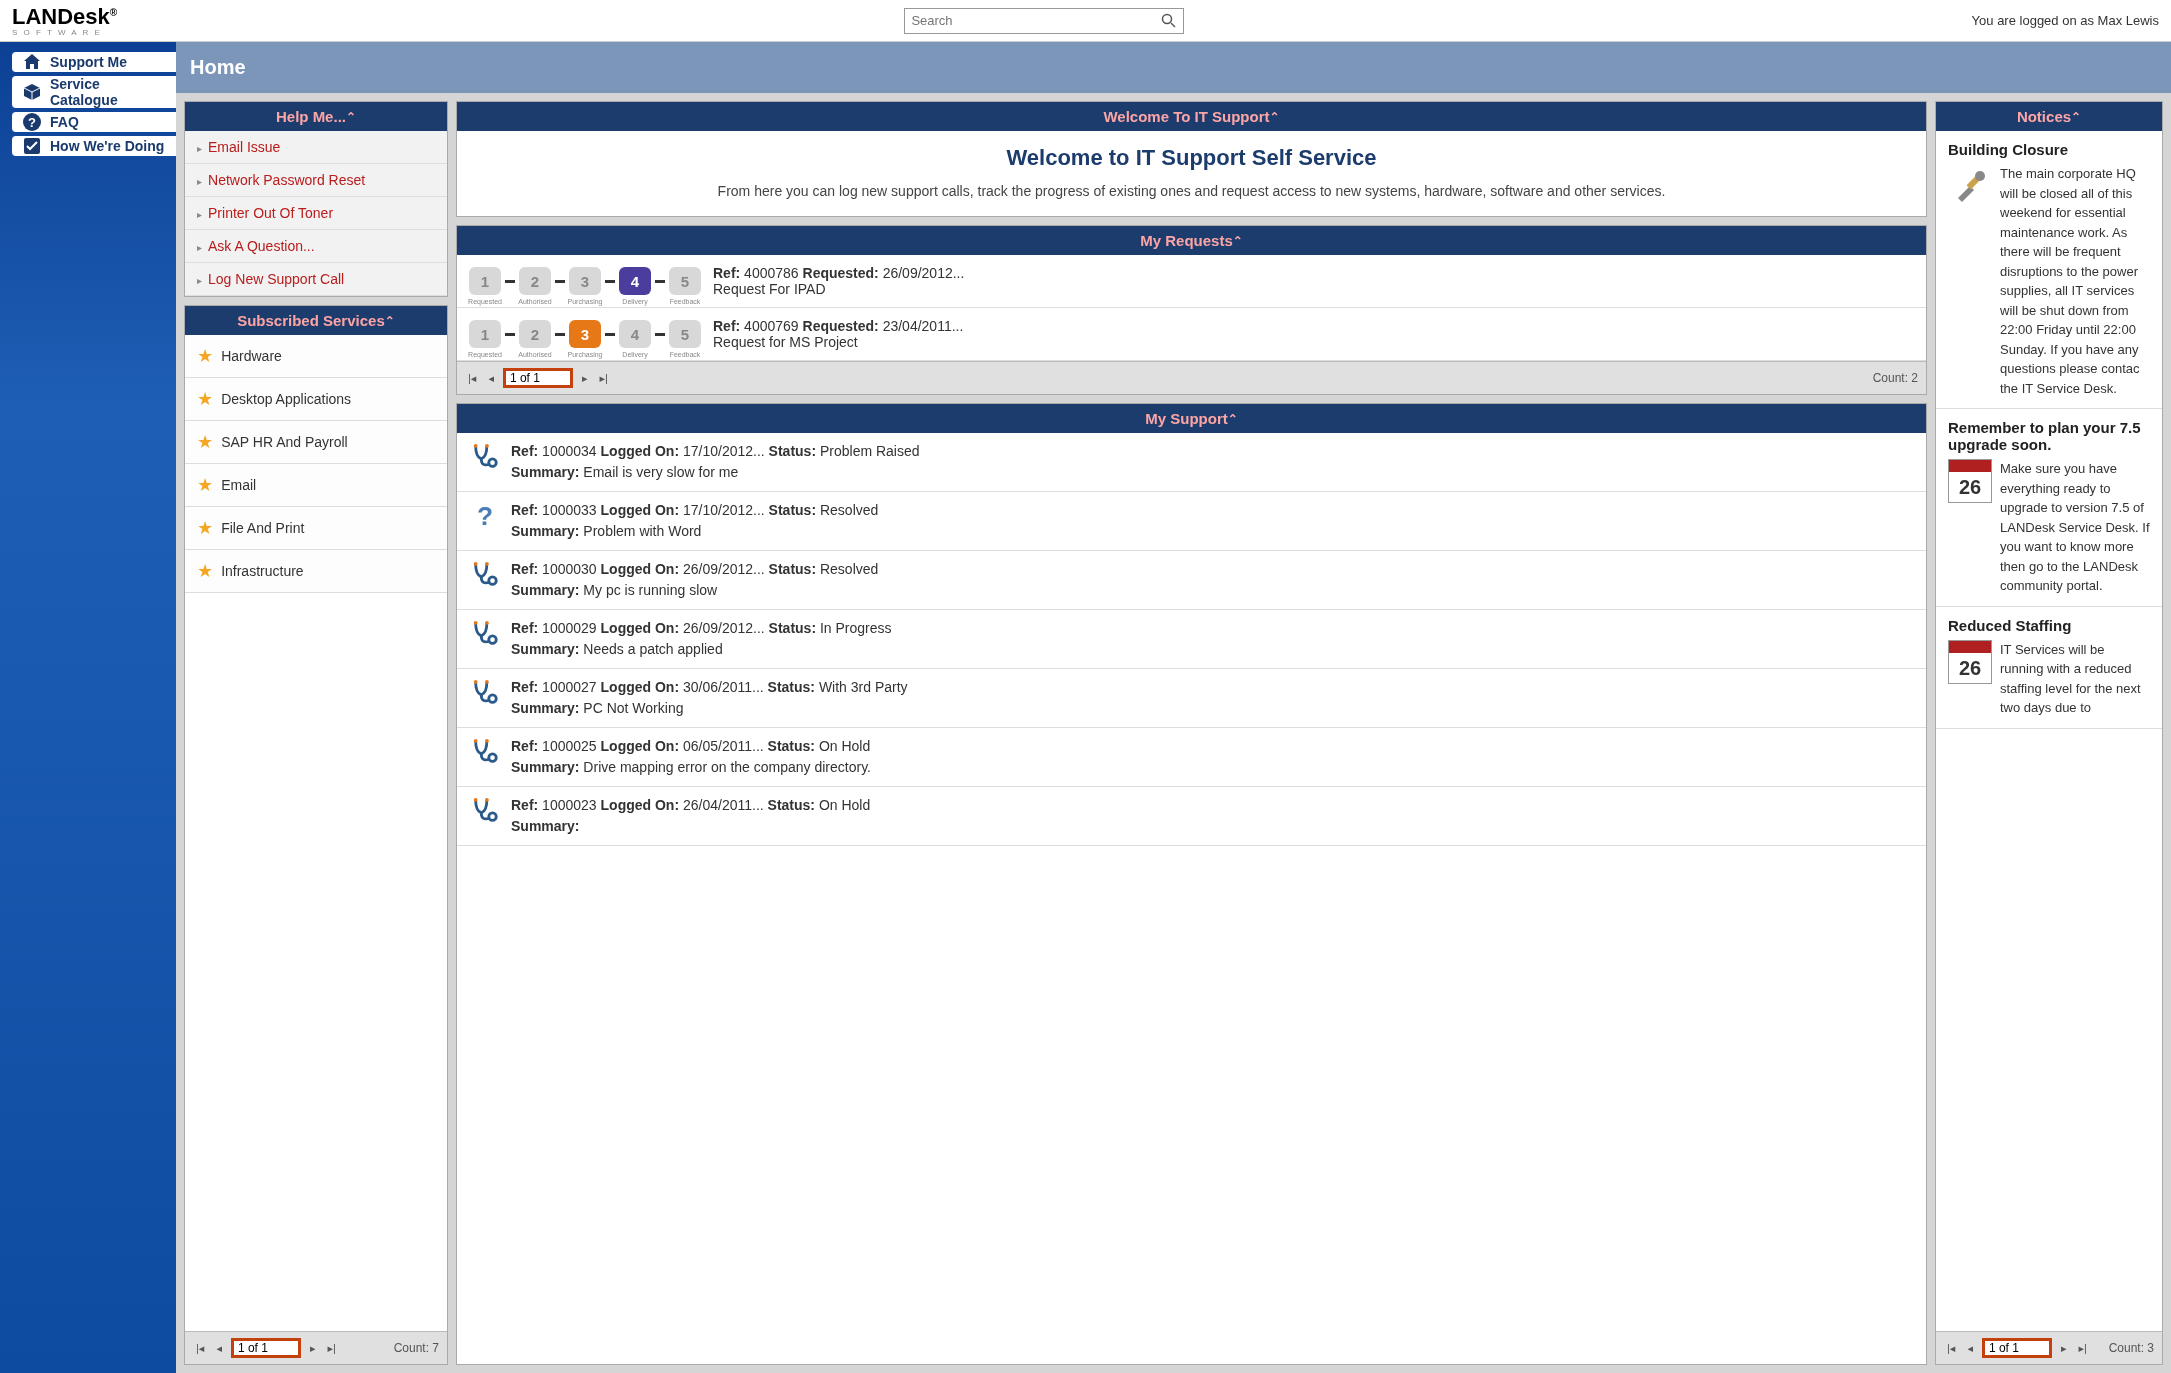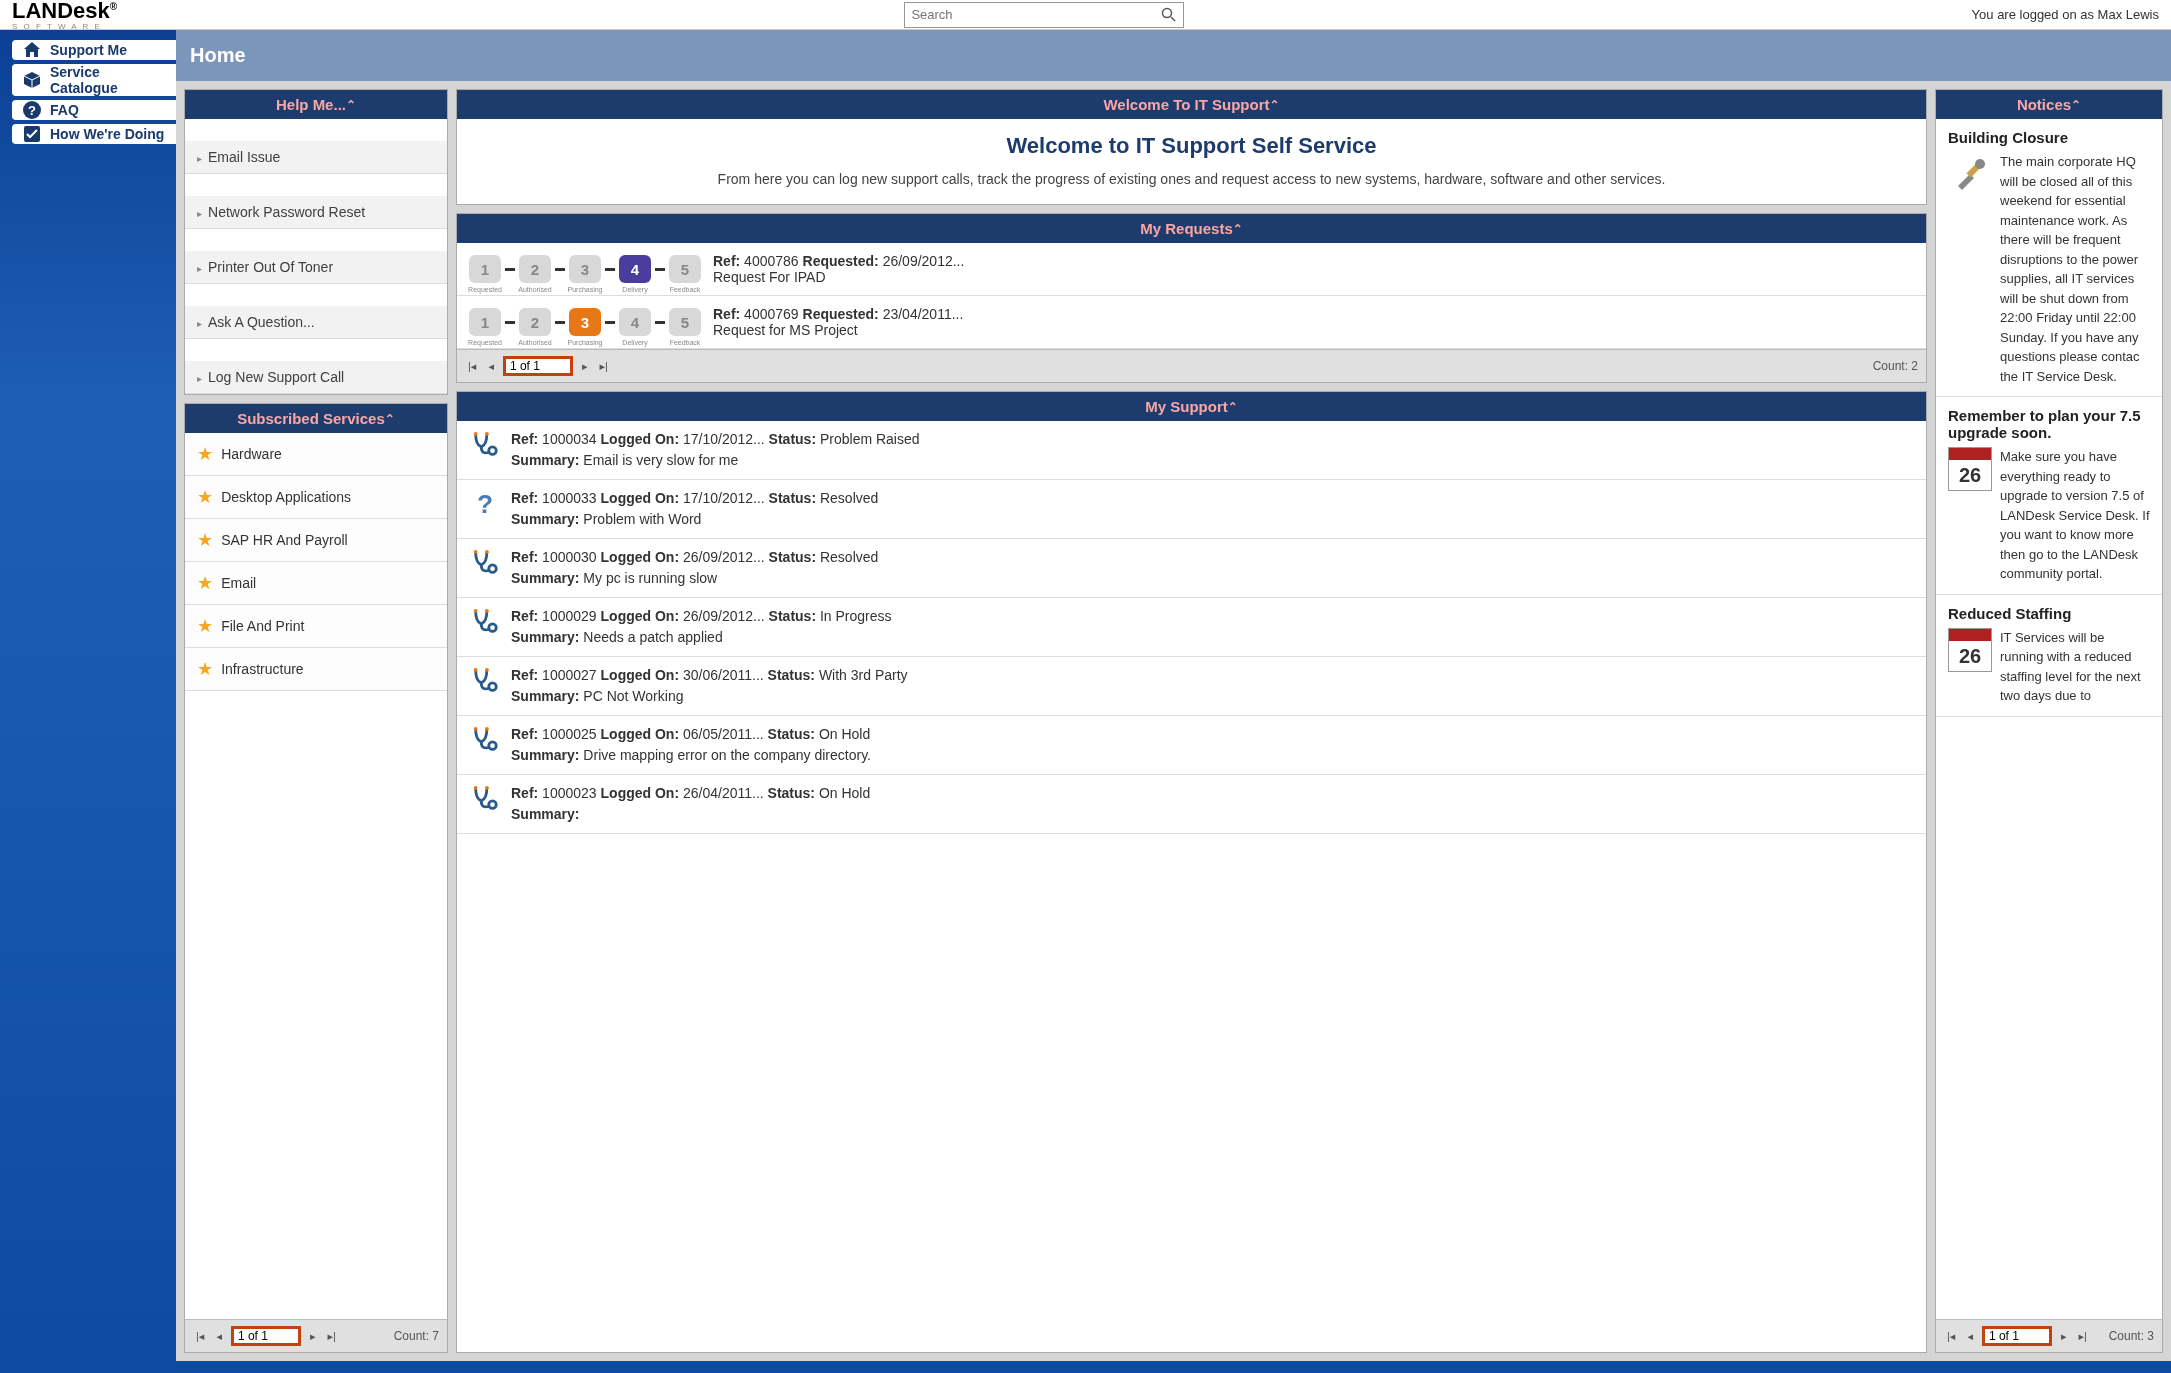--- a/index.html
+++ b/index.html
@@ -1,17 +1,17 @@
 <!DOCTYPE html>
 <html><head>
 <meta charset="utf-8">
 <style>
 * { box-sizing: border-box; margin: 0; padding: 0; }
 body { font-family: Arial, sans-serif; font-size: 14px; background: linear-gradient(to bottom, #0a3d91 0%, #1e5fb5 30%, #0d4ba0 100%); height: 100vh; overflow: hidden; }
-.topbar { background: #fff; height: 30px; display: flex; align-items: center; padding: 0 12px; border-bottom: 1px solid #ccc; }
+.topbar { background: #fff; height: 42px; display: flex; align-items: center; padding: 0 12px; border-bottom: 1px solid #ccc; }
 .logo { font-family: Arial; font-size: 22px; font-weight: bold; color: #000; }
 .logo sup { font-size: 10px; vertical-align: super; }
 .logo-sub { font-size: 8px; color: #888; letter-spacing: 2px; display: block; margin-top: -2px; }
 .search-wrap { flex: 1; display: flex; justify-content: center; }
 .search-box { width: 280px; height: 26px; border: 1px solid #999; display: flex; align-items: center; padding: 0 6px; background: #fff; }
 .search-box input { flex: 1; border: none; outline: none; font-size: 13px; color: #666; }
 .search-box .sicon { width: 16px; height: 16px; }
 .login-text { color: #333; font-size: 13px; }
 .main-wrap { display: flex; height: calc(100vh - 42px); }
 .left-nav { width: 176px; padding-top: 10px; }
@@ -23,21 +23,21 @@
 .panels-row { display: flex; gap: 8px; padding: 8px; flex: 1; overflow: hidden; }
 .col { display: flex; flex-direction: column; gap: 8px; }
 .col-left { width: 264px; }
 .col-mid { flex: 1; }
 .col-right { width: 228px; }
 .panel { background: #fff; border: 1px solid #aaa; display: flex; flex-direction: column; }
 .panel-header { background: #1d3c6e; color: #fca5a5; padding: 6px 10px; font-size: 15px; font-weight: bold; display: flex; justify-content: center; align-items: center; }
 .panel-header .collapse { font-size: 12px; cursor: pointer; }
 .panel-body { background: #fff; }
 .help-list { list-style: none; }
-.help-list li { padding: 8px 12px; border-bottom: 1px solid #ddd; cursor: pointer; color: #404040; background: #f2f2f2; margin-top: 22px; }
+.help-list li { padding: 8px 12px; border-bottom: 1px solid #ddd; cursor: pointer; color: #b91c1c; background: #f2f2f2; }
 .help-list li::before { content: "▸"; color: #888; margin-right: 6px; font-size: 10px; }
 .service-list { list-style: none; }
 .service-list li { padding: 10px 12px; border-bottom: 1px solid #ddd; cursor: pointer; color: #333; display: flex; align-items: center; gap: 8px; background: #fdfdfd; }
 .star { color: #f5a623; font-size: 18px; }
 .pager { background: #e0e0e0; border-top: 1px solid #bbb; padding: 6px 8px; display: flex; align-items: center; gap: 6px; font-size: 12px; color: #555; }
 .pager .pbtn { cursor: pointer; color: #555; font-size: 11px; padding: 0 3px; }
 .pager input { width: 70px; height: 20px; border: 3px solid #c2410c; padding: 0 4px; font-size: 12px; }
 .pager .count { margin-left: auto; }
 .welcome-body { padding: 14px 20px; text-align: center; }
 .welcome-title { color: #1d3c6e; font-size: 22px; font-weight: bold; margin-bottom: 10px; }

